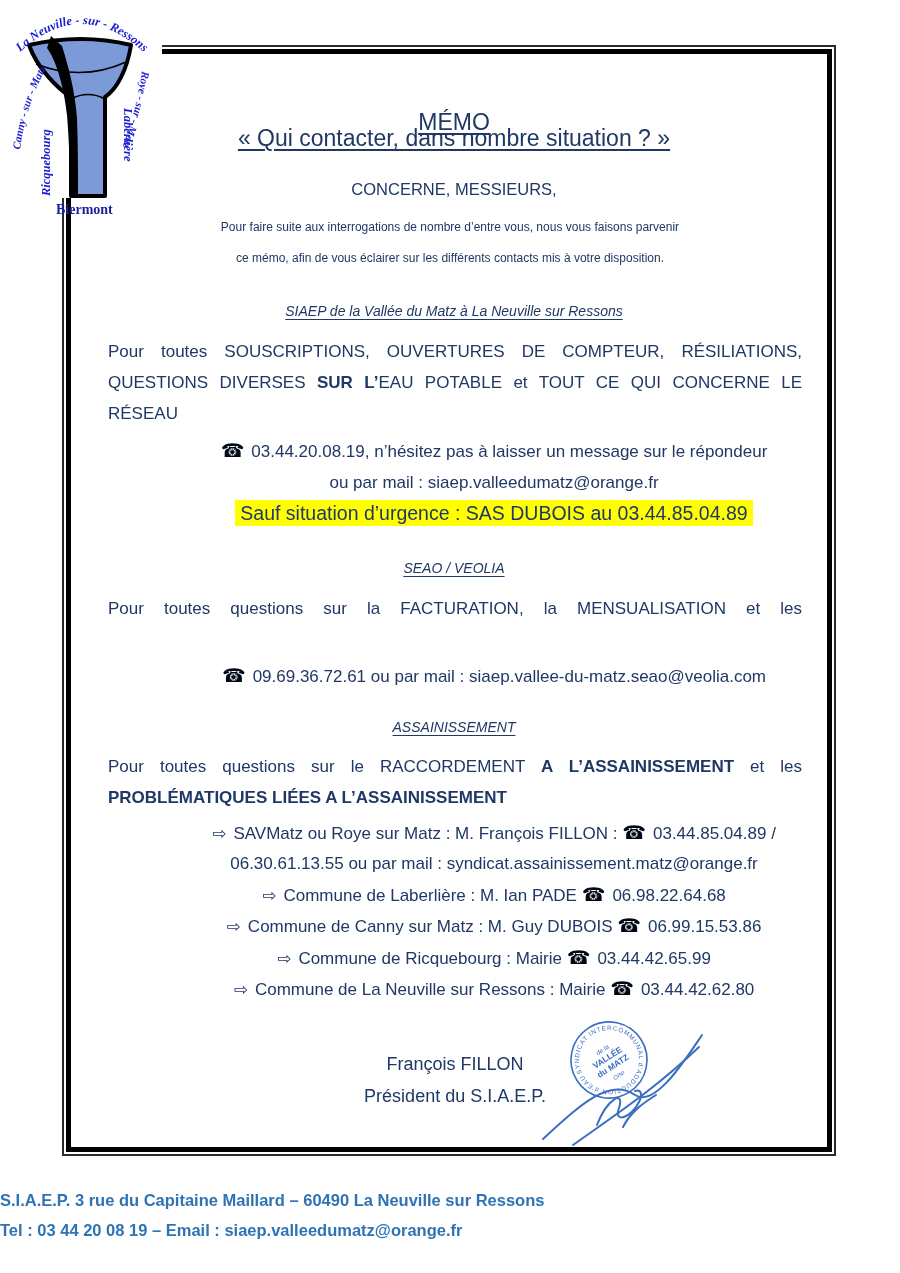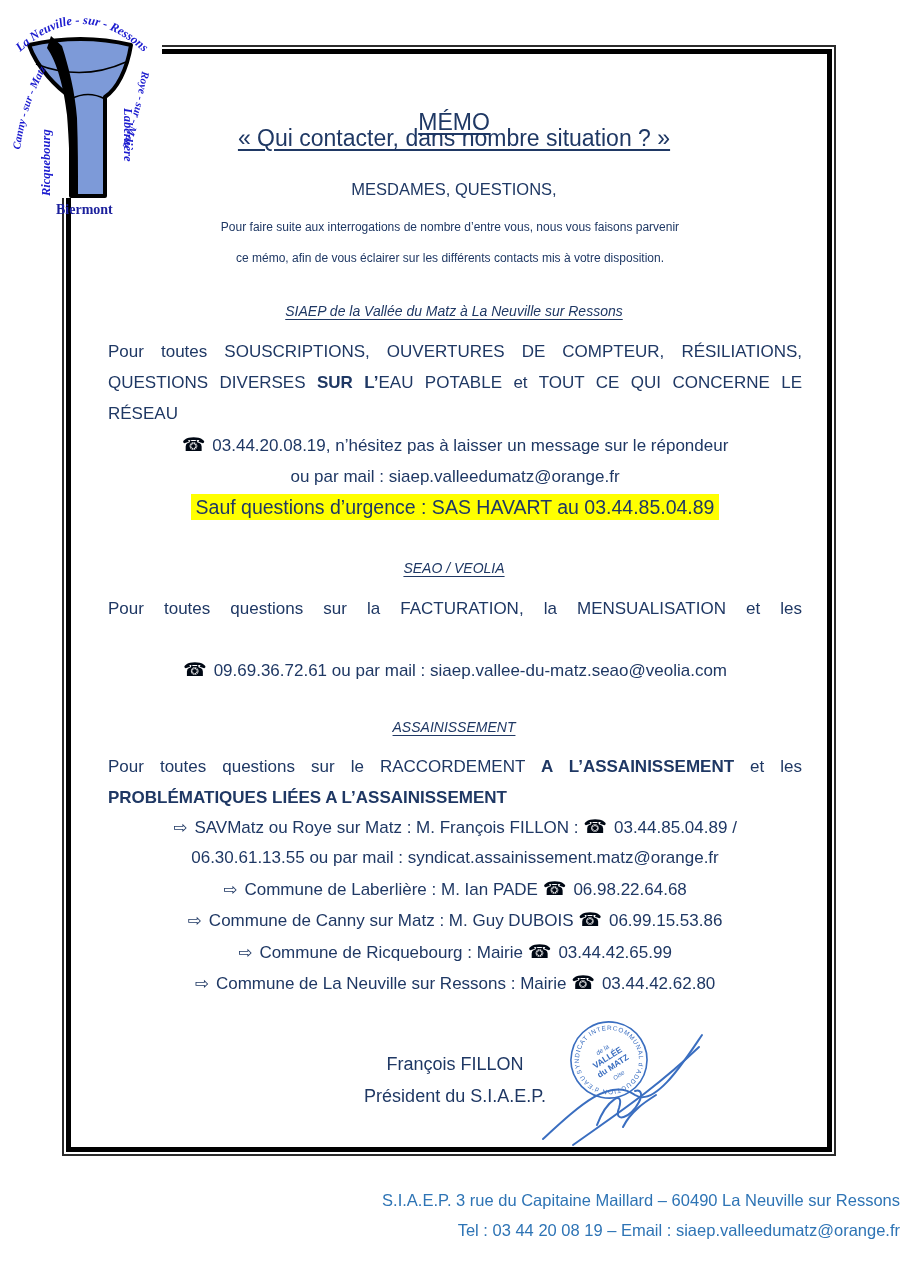--- a/index.html
+++ b/index.html
@@ -18,29 +18,29 @@
 
   .center { text-align:center; }
   .title-line   { left:80px; width:748px; font-size:23px; line-height:29px; }
   .underline    { text-decoration:underline; text-underline-offset:3px; }
   .salutation   { left:80px; width:748px; font-size:16.5px; }
   .intro        { left:85px; width:730px; font-size:12px; line-height:31px; }
   .heading      { left:80px; width:748px; font-size:14px;font-style:italic; }
   .bodyblock    { left:108px; width:694px; font-size:17px; line-height:31px; }
   .jline        { text-align:justify; text-align-last:justify; }
   .lline        { text-align:left; }
-  .cline        { left:66px; width:778px; font-size:17px; line-height:23px; text-align:center; }
+  .cline        { left:66px; width:778px; font-size:17px; line-height:35px; text-align:center;padding-left:39px; }
   b, .bold      { font-weight:bold; }
   .phone-ic     { font-size:19px; margin-right:7px; color:#000814; }
   .arrow-ic     { margin-right:7px; }
   .hl {
     background:#ffff00; font-size:19.5px; padding:2px 5px;
   }
   .sig   { left:80px; width:750px; font-size:18px; line-height:32px; text-align:center; }
-  .footer { left:0; width:900px; font-size:16.5px; line-height:30px; text-align:right; color:#2e74b5; }
+  .footer { left:0; width:900px; font-size:16.5px; line-height:30px; text-align:left; color:#2e74b5;font-weight:bold; }
 
   .logo-box { left:0; top:0; width:165px; height:222px; }
   .stamp-box { left:535px; top:1005px; width:175px; height:152px; }
   svg text { user-select:none; }
 </style>
 </head>
 <body>
 
 <div class="page">
 
@@ -78,41 +78,41 @@
     </svg>
   </div>
 
   <div class="abs title-line center" style="top:108px">
     <span class="underline">MÉMO</span>
   </div>
   <div class="abs title-line center" style="top:124px">
     <span class="underline">« Qui contacter, dans nombre situation ? »</span>
   </div>
 
-  <div class="abs salutation center" style="top:180px">MESDAMES, QUESTIONS,</div>
+  <div class="abs salutation center" style="top:180px">CONCERNE, MESSIEURS,</div>
 
   <div class="abs intro center" style="top:212px">
     <span style="display:block">Pour faire suite aux interrogations de nombre d’entre vous, nous vous faisons parvenir</span>
     <span style="display:block">ce mémo, afin de vous éclairer sur les différents contacts mis à votre disposition.</span>
   </div>
 
   <div class="abs heading center" style="top:303px">
     <span class="underline">SIAEP de la Vallée du Matz à La Neuville sur Ressons</span>
   </div>
   <div class="abs bodyblock" style="top:336px">
     <div class="jline">Pour toutes SOUSCRIPTIONS, OUVERTURES DE COMPTEUR, RÉSILIATIONS,</div>
     <div class="jline"><span>QUESTIONS DIVERSES </span><b>SUR L’</b><span>EAU POTABLE et TOUT CE QUI CONCERNE LE</span></div>
     <div class="lline">RÉSEAU</div>
   </div>
   <div class="abs cline" style="top:433px">
     <span class="phone-ic">☎</span><span>03.44.20.08.19, n’hésitez pas à laisser un message sur le répondeur</span>
   </div>
   <div class="abs cline" style="top:465px">ou par mail : siaep.valleedumatz@orange.fr</div>
   <div class="abs cline" style="top:496px">
-    <span class="hl">Sauf questions d’urgence : SAS HAVART au 03.44.85.04.89</span>
+    <span class="hl">Sauf situation d’urgence : SAS DUBOIS au 03.44.85.04.89</span>
   </div>
 
   <div class="abs heading center" style="top:560px">
     <span class="underline">SEAO / VEOLIA</span>
   </div>
   <div class="abs bodyblock" style="top:593px">
     <div class="jline">Pour toutes questions sur la FACTURATION, la MENSUALISATION et les</div>
   </div>
   <div class="abs cline" style="top:658px">
     <span class="phone-ic">☎</span><span>09.69.36.72.61 ou par mail : siaep.vallee-du-matz.seao@veolia.com</span>

